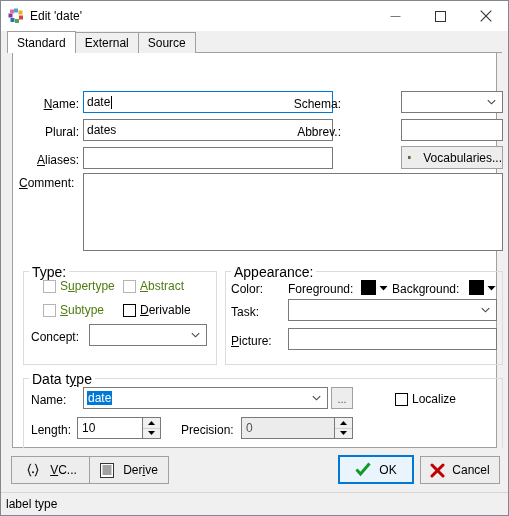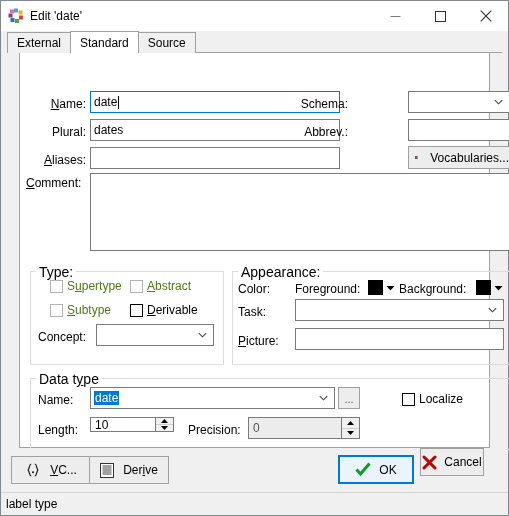--- a/index.html
+++ b/index.html
@@ -95,21 +95,21 @@
     white-space: nowrap;
   }
   .tab.selected {
     background: #ffffff;
     height: 22px;
     z-index: 3;
   }
   
   .page {
     flex: 1 1 auto;
-    margin: 0 18px;
+    margin: 0 11px;
     background: #ffffff;
     border: 1px solid #a0a0a0;
     border-top: none;
     position: relative;
   }
   .lbl {
     font-size: 12px;
     color: #000;
     white-space: nowrap;
     position: absolute;
@@ -312,25 +312,25 @@
       <div class="cap-btn">
         <svg class="cap-glyph" width="12" height="12" viewBox="0 0 12 12">
           <line x1="0.7" y1="0.7" x2="11.3" y2="11.3" stroke="#333" stroke-width="1.1"></line>
           <line x1="11.3" y1="0.7" x2="0.7" y2="11.3" stroke="#333" stroke-width="1.1"></line>
         </svg>
       </div>
     </div>
   </div>
 
   <div class="tabstrip">
+    <div class="tab selected">
+      <span>Standard</span>
+    </div>
     <div class="tab">
       <span>External</span>
-    </div>
-    <div class="tab selected">
-      <span>Standard</span>
     </div>
     <div class="tab">
       <span>Source</span>
     </div>
   </div>
 
   <div class="page">
 
     <div class="lbl right" style="left:14px; top:44px; width:52px;"><u>N</u>ame:</div>
     <div class="tinput focused" style="left:70px; top:38px; width:250px; height:22px;">
@@ -446,21 +446,21 @@
     <div class="btn small" style="left:318px; top:334px; width:22px; height:22px; align-items:flex-end; padding-bottom:3px;">
       <span>...</span>
     </div>
 
     <div class="cbwrap" style="left:382px; top:339px;">
       <span class="cbox"></span>
       <span class="cbtext">Localize</span>
     </div>
 
     <div class="lbl" style="left:18px; top:370px;">Length:</div>
-    <div class="spin" style="left:70px; top:364px; width:84px; height:15px;">
+    <div class="spin" style="left:64px; top:364px; width:84px; height:22px;">
       <span class="sval">10</span>
       <span class="sbtns">
         <span class="sb">
           <svg width="7" height="4" viewBox="0 0 7 4">
               <polygon points="3.5,0 7,4 0,4" fill="#000"></polygon>
             </svg>
         </span>
         <span class="sb">
           <svg width="7" height="4" viewBox="0 0 7 4">
               <polygon points="0,0 7,0 3.5,4" fill="#000"></polygon>
@@ -508,21 +508,21 @@
       </svg>
       <span>Der<u>i</u>ve</span>
     </div>
 
     <div class="btn defaultfocus" style="left:337px; top:7px; width:76px; height:29px; gap:8px;">
       <svg width="16" height="15" viewBox="0 0 16 15">
         <polyline points="1.5,7.5 5.5,12 14.5,1.5" fill="none" stroke="#0f9b26" stroke-width="3" stroke-linecap="butt"></polyline>
       </svg>
       <span>OK</span>
     </div>
-    <div class="btn" style="left:419px; top:0; width:64px; height:28px; gap:7px;">
+    <div class="btn" style="left:419px; top:8px; width:80px; height:28px; gap:7px;">
       <svg width="15" height="15" viewBox="0 0 15 15">
         <line x1="2" y1="2" x2="13" y2="13" stroke="#c00000" stroke-width="3" stroke-linecap="round"></line>
         <line x1="13" y1="2" x2="2" y2="13" stroke="#c00000" stroke-width="3" stroke-linecap="round"></line>
       </svg>
       <span>Cancel</span>
     </div>
   </div>
 
   <div class="statusbar">
     <span>label type</span>

